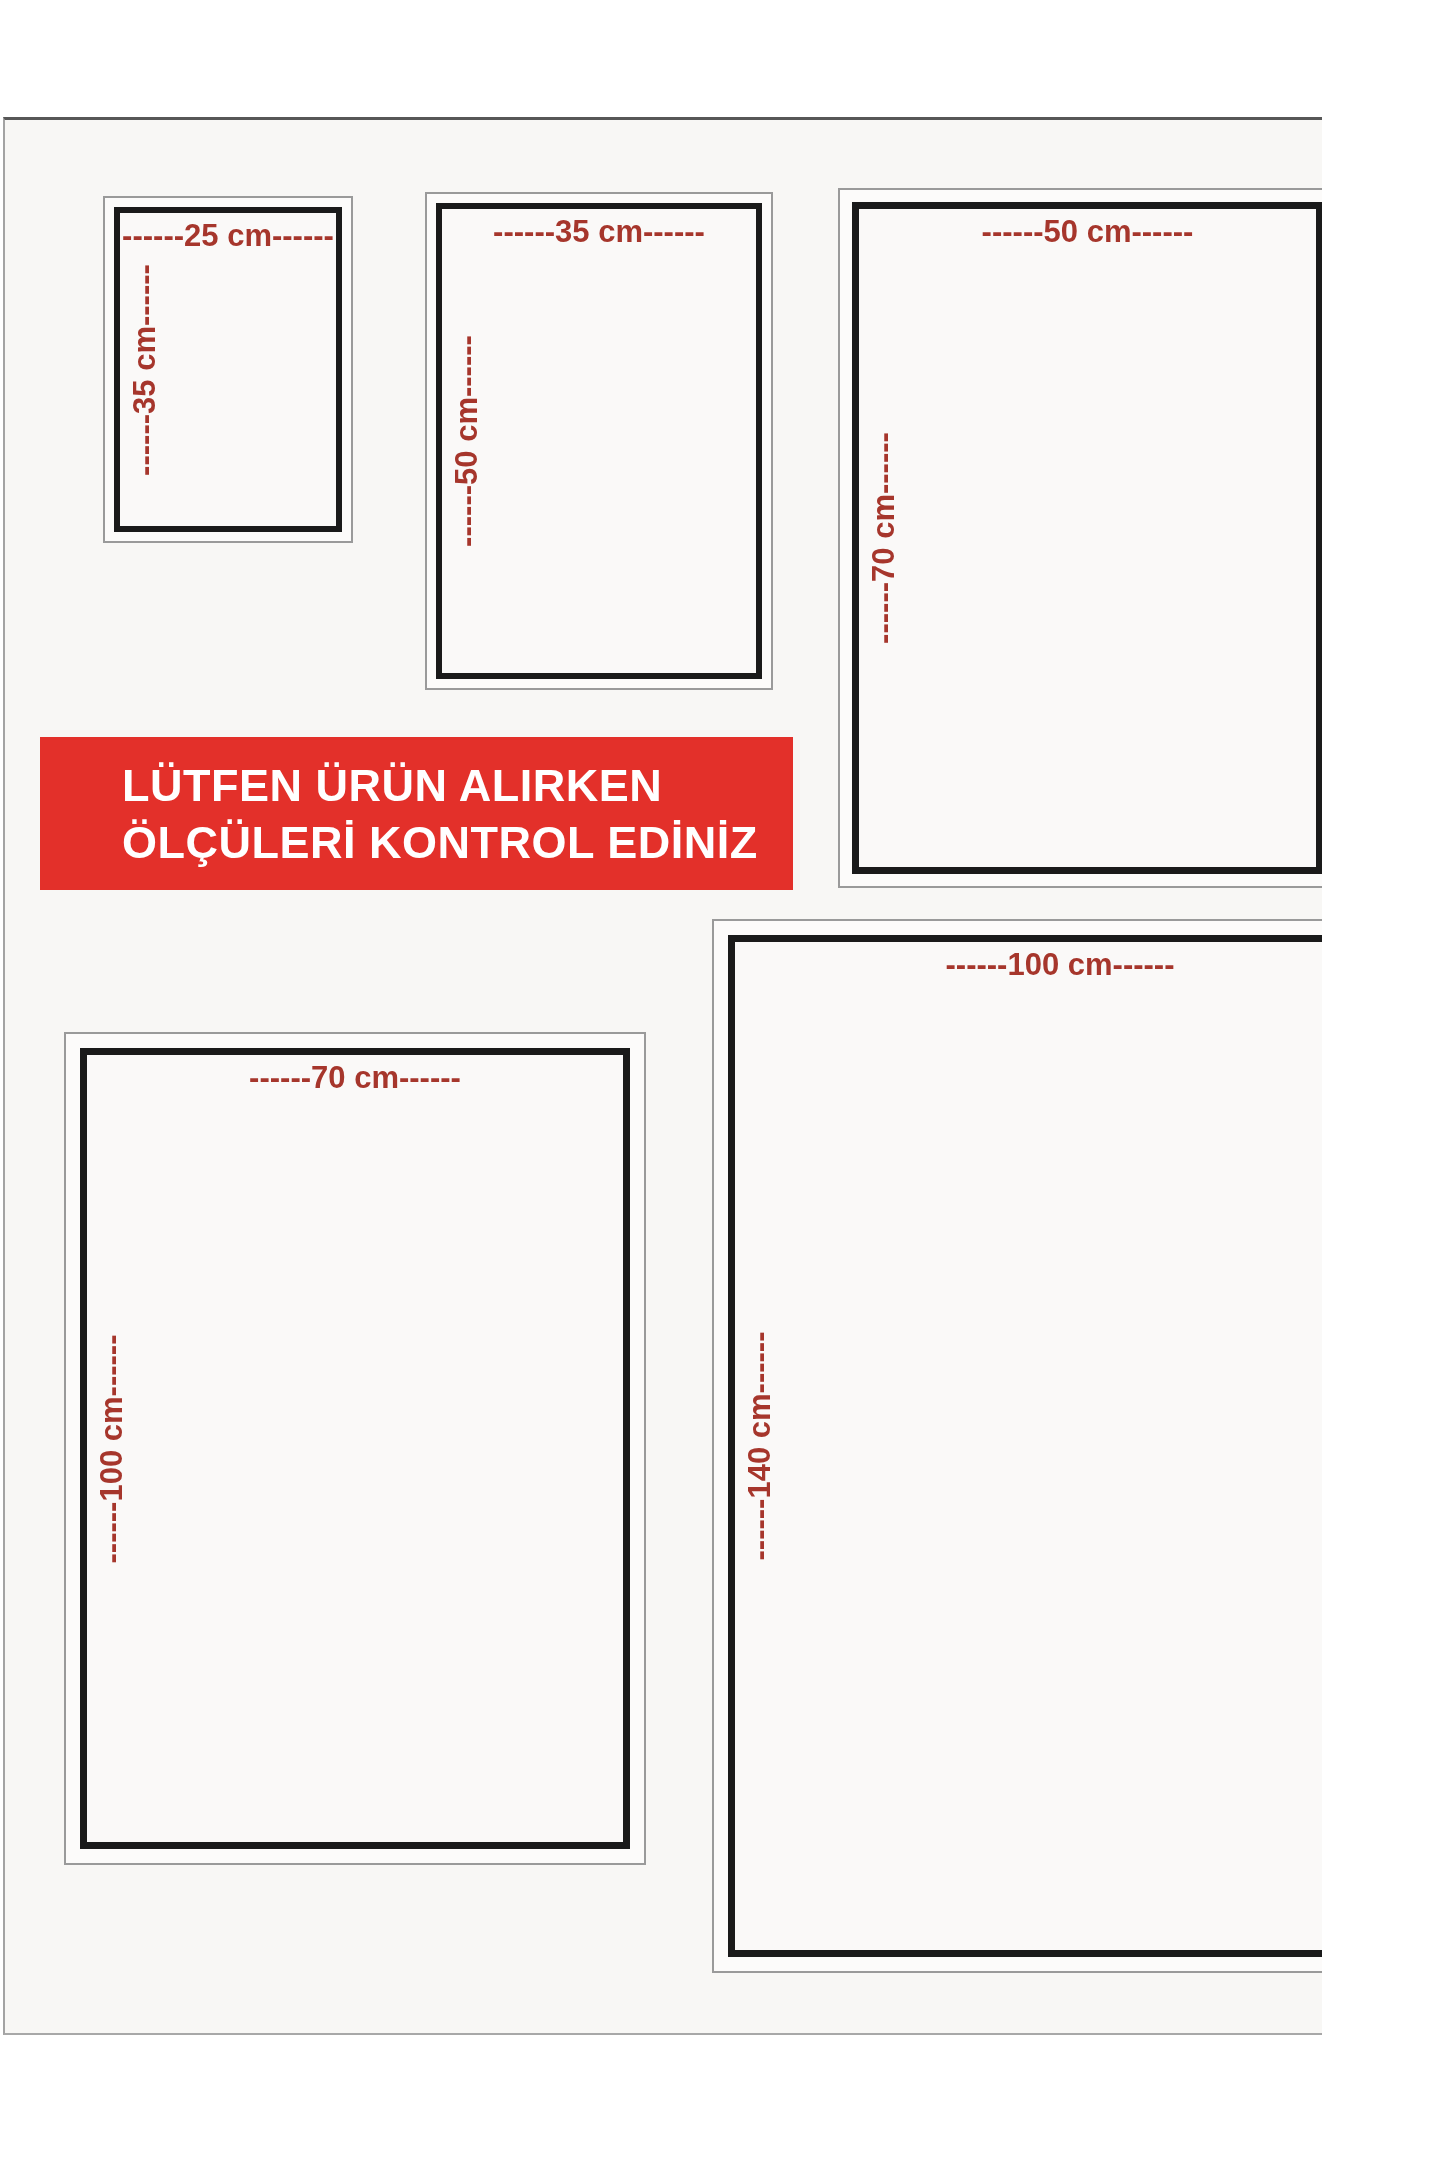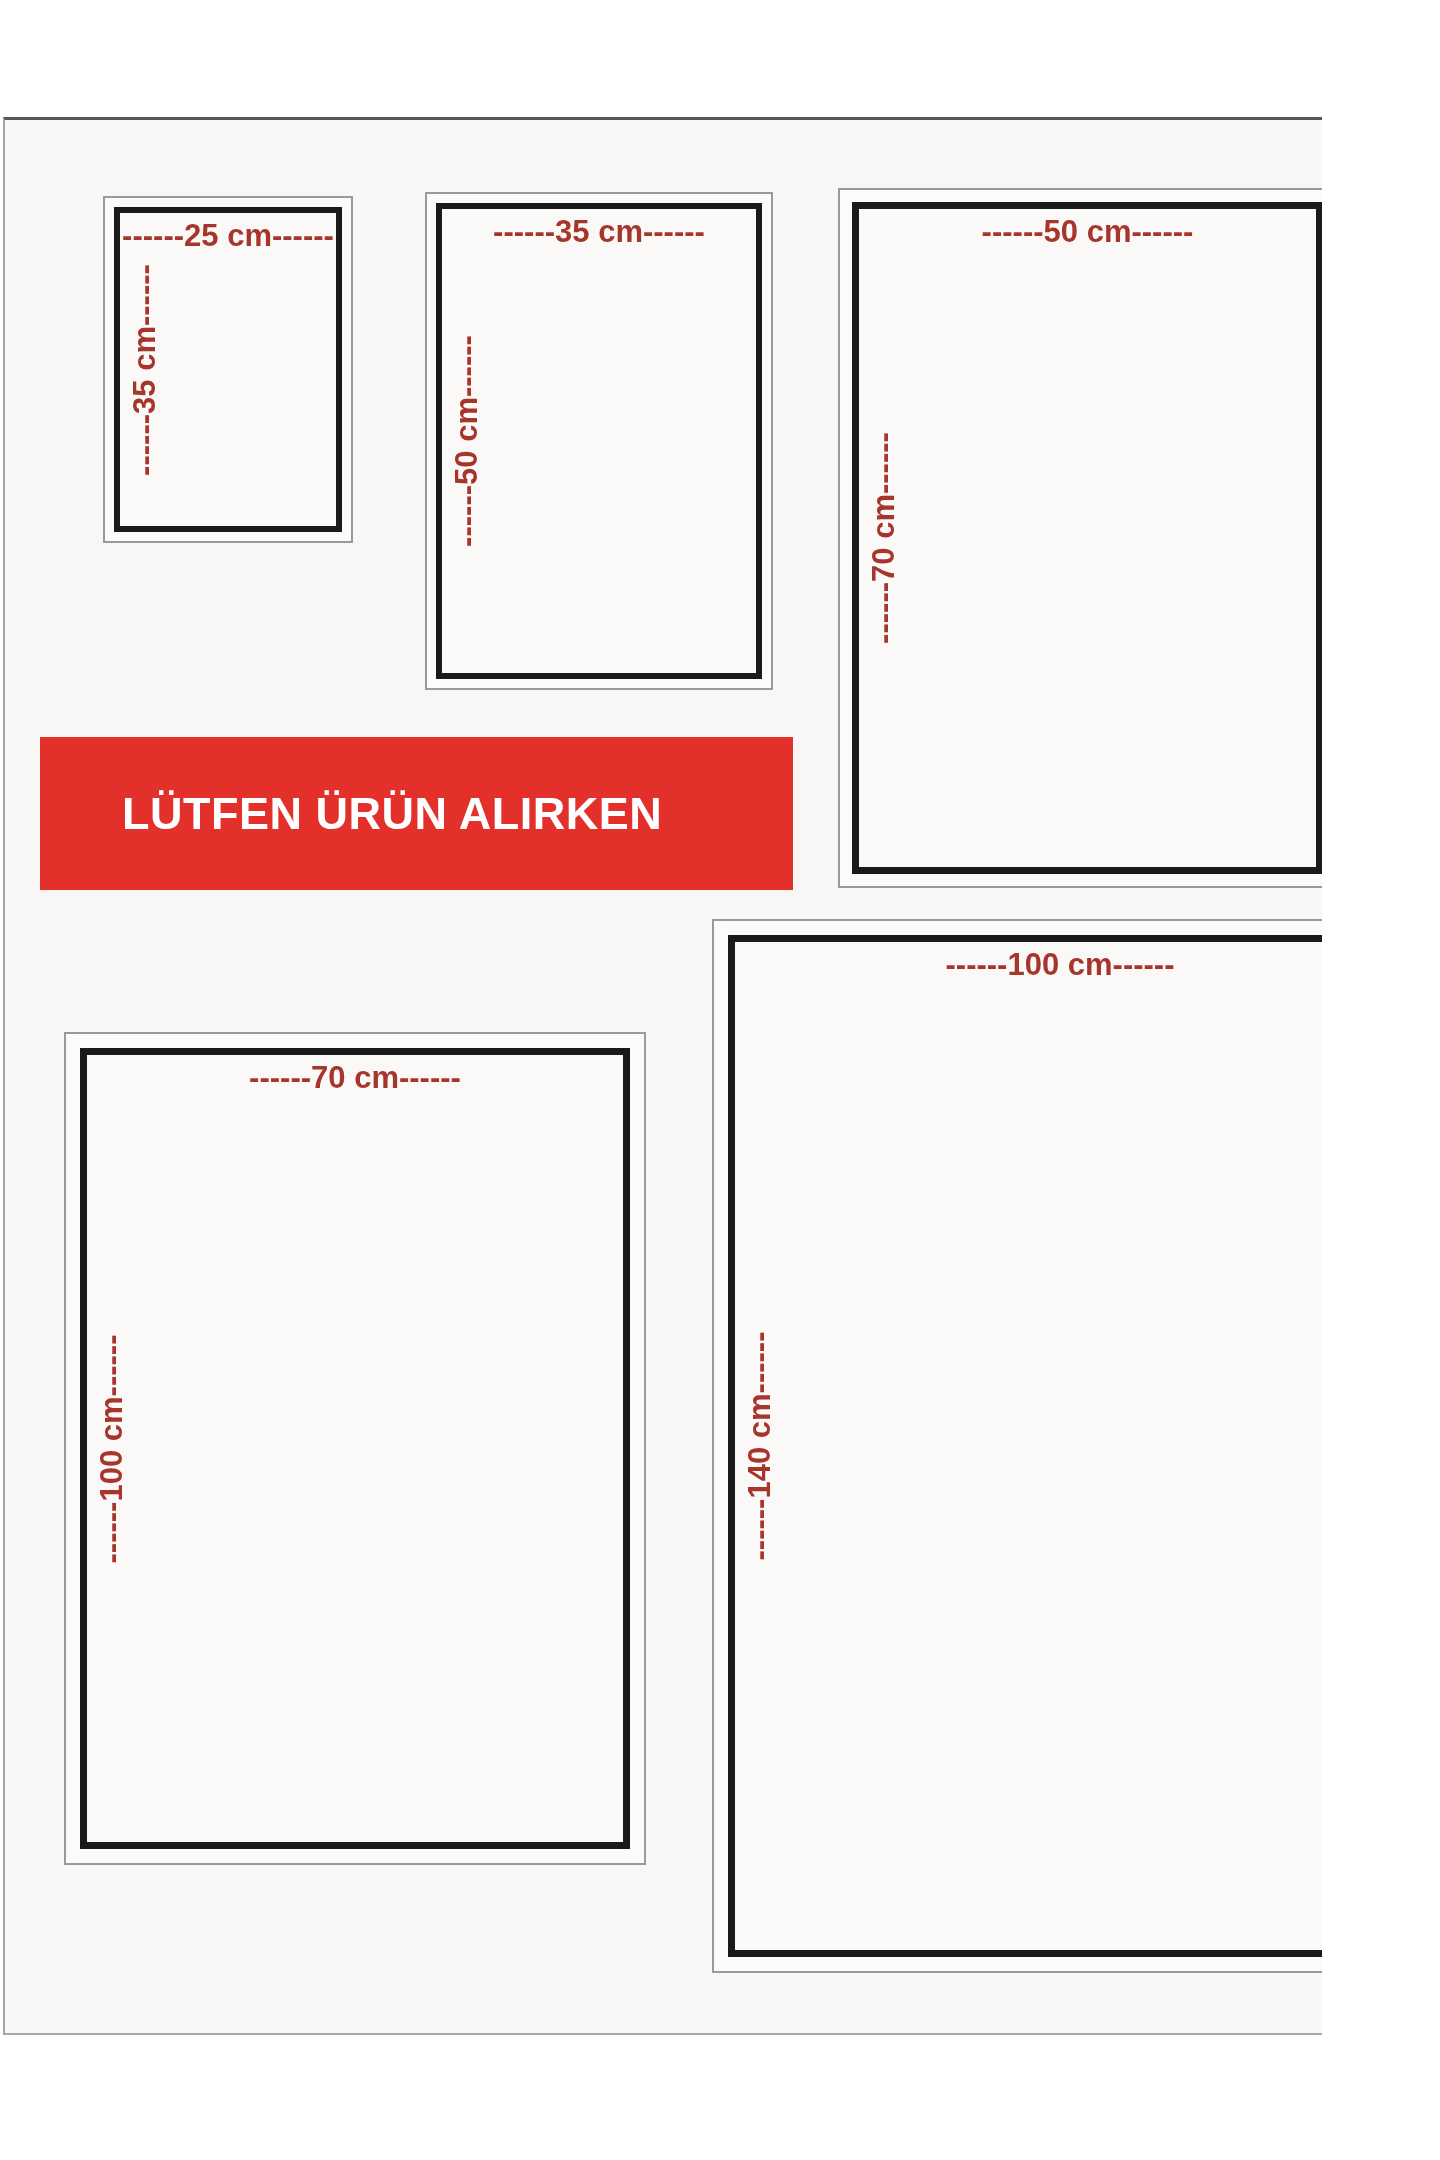--- a/index.html
+++ b/index.html
@@ -114,20 +114,21 @@
 
   <div class="size-box inset-m b3">
     <div class="inner">
       <div class="w-label">------50 cm------</div>
       <div class="h-label">------70 cm------</div>
     </div>
   </div>
 
   <div class="banner">
     <div>LÜTFEN ÜRÜN ALIRKEN</div>
+    <div>ÖLÇÜLERİ KONTROL EDİNİZ</div>
   </div>
 
   <div class="size-box inset-l b4">
     <div class="inner">
       <div class="w-label">------70 cm------</div>
       <div class="h-label">------100 cm------</div>
     </div>
   </div>
 
   <div class="size-box inset-l b5">

